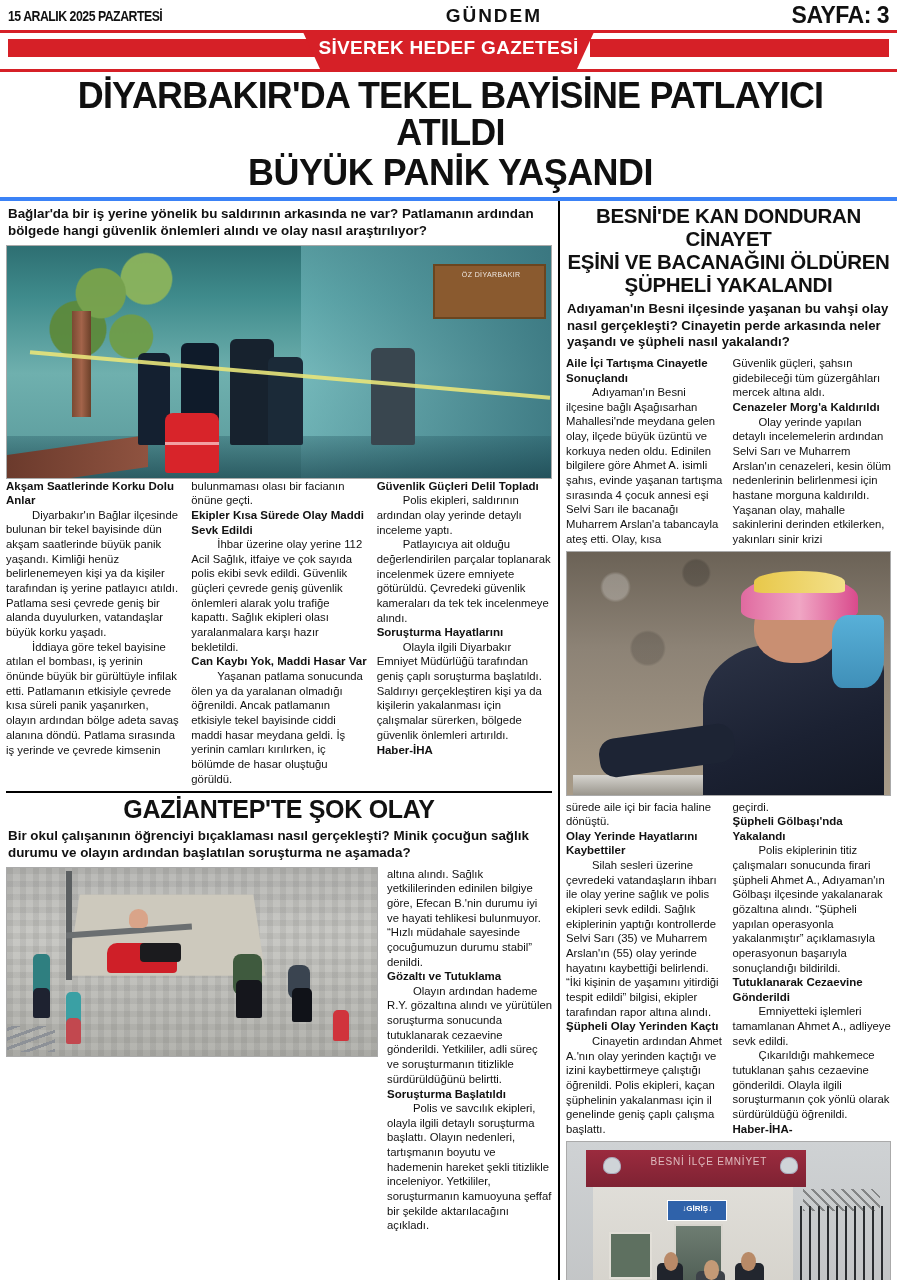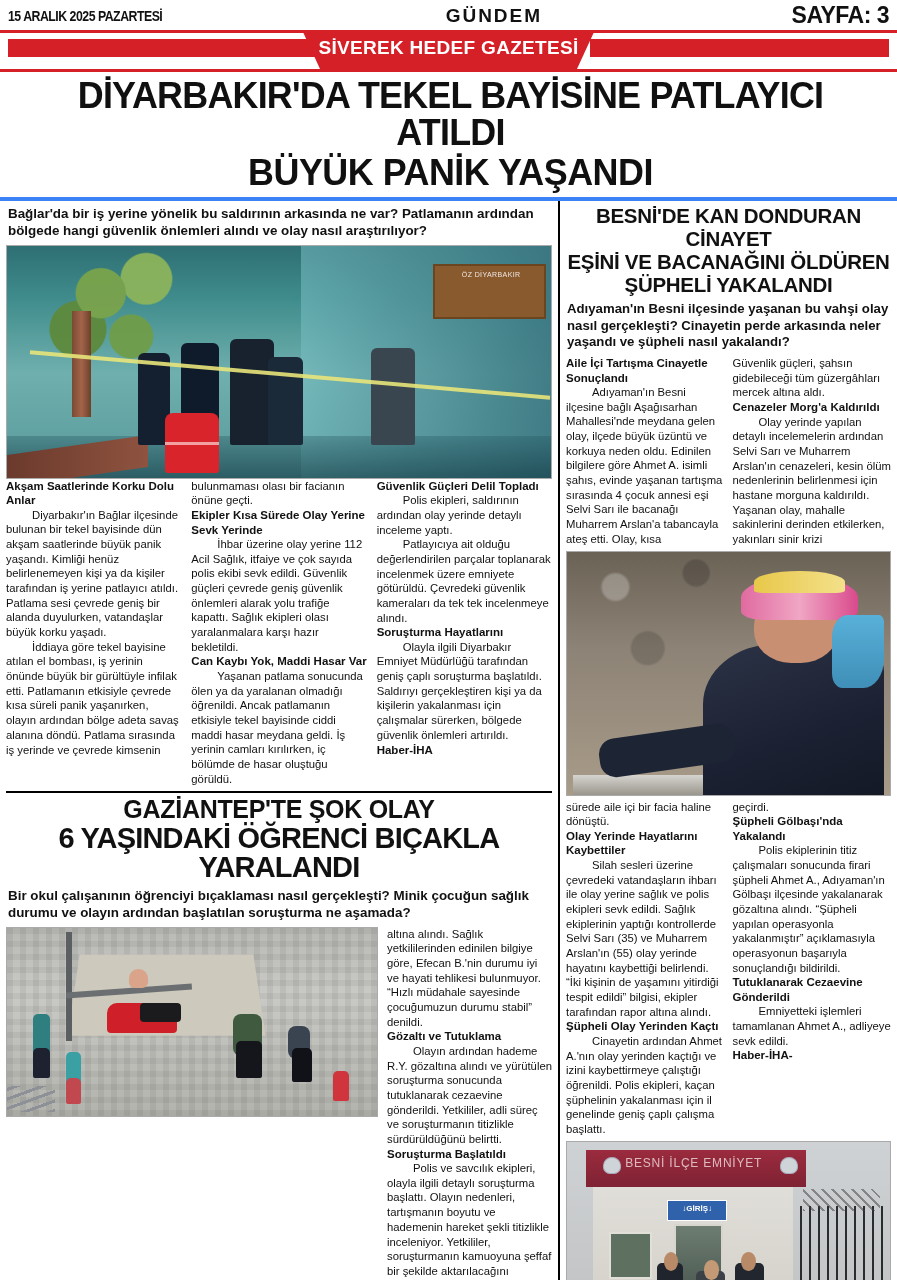--- a/index.html
+++ b/index.html
@@ -269,21 +269,21 @@
       background: linear-gradient(180deg,#58b0d8,#3f8fb8); border-radius:30% 10% 40% 20%; }
   .ph3 .arm { position:absolute; left:10%; bottom:10%; width:42%; height:16%;
       background:#1d2434; border-radius:16px; transform: rotate(-8deg); }
 
   .ph4 { height: 218px; background: linear-gradient(180deg,#cfd2d4 0%, #bdbfc0 100%); }
   .ph4 .bldg { position:absolute; left:8%; top:6%; width:62%; height:94%;
       background: linear-gradient(180deg,#e3e1dc,#cfccc4); }
   .ph4 .canopy { position:absolute; left:6%; top:4%; width:68%; height:17%;
       background: linear-gradient(180deg,#9b2b3e,#7e2233); }
   .ph4 .canopytxt { position:absolute; left:18%; top:6.5%; width:44%;
-      color:#f0dede; font-size:12px; text-align:left; letter-spacing:.8px; opacity:.8; }
+      color:#f0dede; font-size:10px; text-align:right; letter-spacing:.8px; opacity:.8; }
   .ph4 .seal { position:absolute; width:5%; height:7%; border-radius:50% 50% 40% 40%;
       background:#cfd4d8; border:1px solid #aab; }
   .ph4 .seal1 { left:11%; top:7%; }
   .ph4 .seal2 { left:66%; top:7%; }
   .ph4 .giris { position:absolute; left:31%; top:27%; width:18%; height:9%;
       background:#2f62aa; color:#fff; font-size:8px; font-weight:bold;
       text-align:center; line-height:1.9; border:1px solid #fff; }
   .ph4 .door { position:absolute; left:33%; top:38%; width:14%; height:44%;
       background: linear-gradient(180deg,#6e7d72,#3c4a42); border:2px solid #d8d5ce; }
   .ph4 .win { position:absolute; left:13%; top:42%; width:12%; height:20%;
@@ -345,35 +345,34 @@
         <div class="person p5"></div>
         <div class="red"></div>
         <div class="redstripe"></div>
         <div class="tape"></div>
       </div>
 
       <div class="textcols c3" id="lead-body">
           <h4>Akşam Saatlerinde Korku Dolu Anlar</h4>
           <p>Diyarbakır'ın Bağlar ilçesinde bulunan bir tekel bayisinde dün akşam saatlerinde büyük panik yaşandı. Kimliği henüz belirlenemeyen kişi ya da kişiler tarafından iş yerine patlayıcı atıldı. Patlama sesi çevrede geniş bir alanda duyulurken, vatandaşlar büyük korku yaşadı.</p>
           <p>İddiaya göre tekel bayisine atılan el bombası, iş yerinin önünde büyük bir gürültüyle infilak etti. Patlamanın etkisiyle çevrede kısa süreli panik yaşanırken, olayın ardından bölge adeta savaş alanına döndü. Patlama sırasında iş yerinde ve çevrede kimsenin bulunmaması olası bir facianın önüne geçti.</p>
-          <h4>Ekipler Kısa Sürede Olay Yerine Sevk Yerinde</h4>
+          <h4>Ekipler Kısa Sürede Olay Maddi Sevk Edildi</h4>
           <p>İhbar üzerine olay yerine 112 Acil Sağlık, itfaiye ve çok sayıda polis ekibi sevk edildi. Güvenlik güçleri çevrede geniş güvenlik önlemleri alarak yolu trafiğe kapattı. Sağlık ekipleri olası yaralanmalara karşı hazır bekletildi.</p>
           <h4>Can Kaybı Yok, Maddi Hasar Var</h4>
           <p>Yaşanan patlama sonucunda ölen ya da yaralanan olmadığı öğrenildi. Ancak patlamanın etkisiyle tekel bayisinde ciddi maddi hasar meydana geldi. İş yerinin camları kırılırken, iç bölümde de hasar oluştuğu görüldü.</p>
           <h4>Güvenlik Güçleri Delil Topladı</h4>
           <p>Polis ekipleri, saldırının ardından olay yerinde detaylı inceleme yaptı.</p>
           <p>Patlayıcıya ait olduğu değerlendirilen parçalar toplanarak incelenmek üzere emniyete götürüldü. Çevredeki güvenlik kameraları da tek tek incelenmeye alındı.</p>
           <h4>Soruşturma Hayatlarını</h4>
           <p>Olayla ilgili Diyarbakır Emniyet Müdürlüğü tarafından geniş çaplı soruşturma başlatıldı. Saldırıyı gerçekleştiren kişi ya da kişilerin yakalanması için çalışmalar sürerken, bölgede güvenlik önlemleri artırıldı.</p>
           <h4>Haber-İHA</h4>
         </div>
 
       <div class="sub-headline">
         <div class="sh-l1">GAZİANTEP'TE ŞOK OLAY</div>
-        <div class="sh-l2">6 YAŞINDAKİ ÖĞRENCİ BIÇAKLA YARALANDI</div>
       </div>
       <div class="deck">Bir okul çalışanının öğrenciyi bıçaklaması nasıl gerçekleşti? Minik çocuğun sağlık durumu ve olayın ardından başlatılan soruşturma ne aşamada?</div>
 
       <div style="display:flex; gap:9px;">
         <div style="width:372px;">
           <div class="photo ph2">
             <div class="pav"></div>
             <div class="slab"></div>
             <div class="pole"></div>
             <div class="bar"></div>
@@ -443,20 +442,21 @@
             <p>Silah sesleri üzerine çevredeki vatandaşların ihbarı ile olay yerine sağlık ve polis ekipleri sevk edildi. Sağlık ekiplerinin yaptığı kontrollerde Selvi Sarı (35) ve Muharrem Arslan'ın (55) olay yerinde hayatını kaybettiği belirlendi. “İki kişinin de yaşamını yitirdiği tespit edildi” bilgisi, ekipler tarafından rapor altına alındı.</p>
             <h4>Şüpheli Olay Yerinden Kaçtı</h4>
             <p>Cinayetin ardından Ahmet A.'nın olay yerinden kaçtığı ve izini kaybettirmeye çalıştığı öğrenildi. Polis ekipleri, kaçan şüphelinin yakalanması için il genelinde geniş çaplı çalışma başlattı.</p>
           </div>
         <div style="flex:1;" class="textcols" id="besni-lower-right">
             <p style="text-indent: 0px;">geçirdi.</p>
             <h4>Şüpheli Gölbaşı'nda Yakalandı</h4>
             <p>Polis ekiplerinin titiz çalışmaları sonucunda firari şüpheli Ahmet A., Adıyaman'ın Gölbaşı ilçesinde yakalanarak gözaltına alındı. “Şüpheli yapılan operasyonla yakalanmıştır” açıklamasıyla operasyonun başarıyla sonuçlandığı bildirildi.</p>
             <h4>Tutuklanarak Cezaevine Gönderildi</h4>
             <p>Emniyetteki işlemleri tamamlanan Ahmet A., adliyeye sevk edildi.</p>
+            <p>Çıkarıldığı mahkemece tutuklanan şahıs cezaevine gönderildi. Olayla ilgili soruşturmanın çok yönlü olarak sürdürüldüğü öğrenildi.</p>
             <h4>Haber-İHA-</h4>
           </div>
       </div>
 
       <div class="photo ph4" style="margin-top:4px;">
         <div class="bldg"></div>
         <div class="canopy"></div>
         <div class="canopytxt">BESNİ İLÇE EMNİYET</div>
         <div class="seal seal1"></div>
         <div class="seal seal2"></div>

